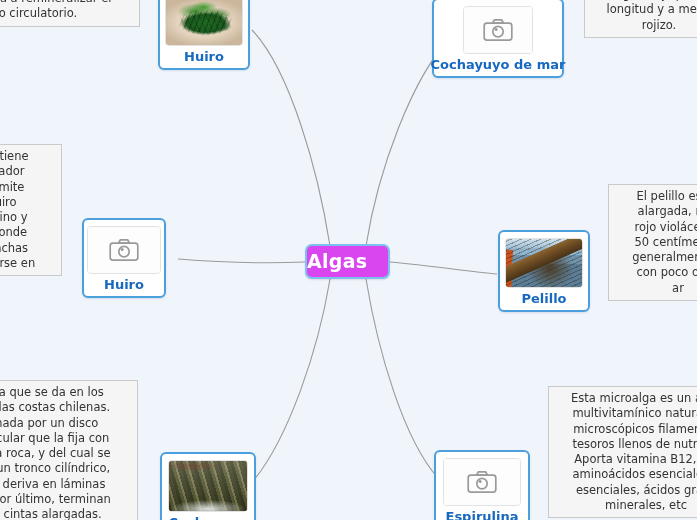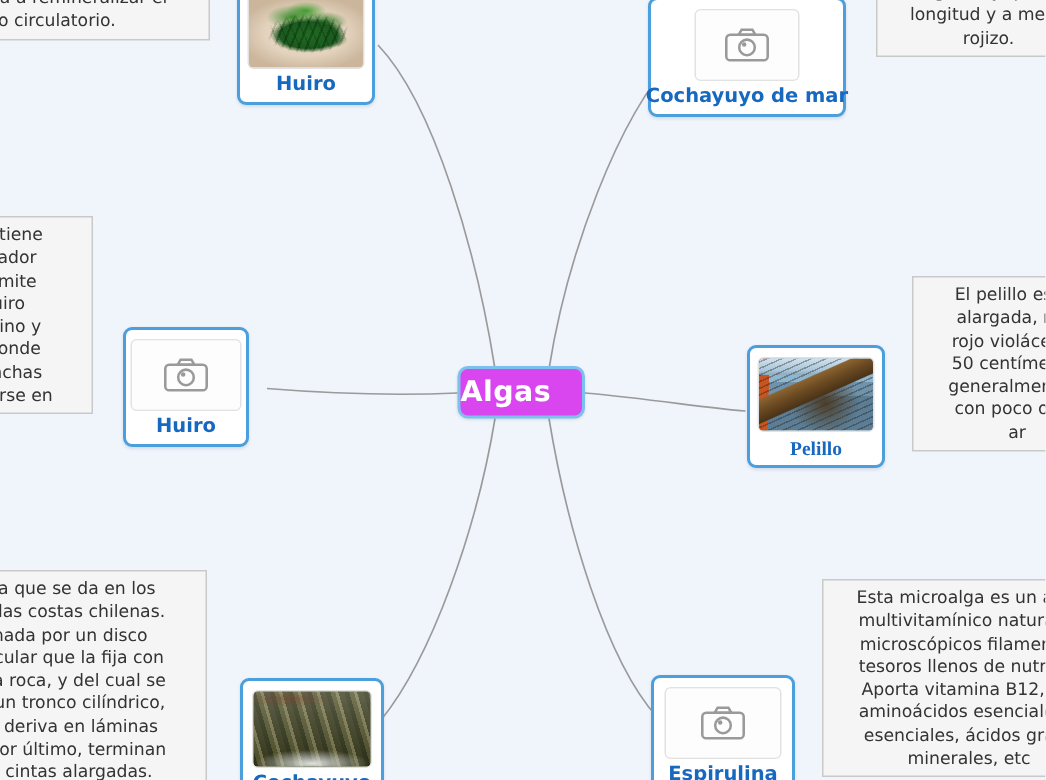--- a/index.html
+++ b/index.html
@@ -220,21 +220,21 @@
           <rect x="1.2" y="5.2" width="27.6" height="17" rx="2.6" fill="none" stroke="#9a9a9a" stroke-width="1.7"></rect>
           <path d="M9.4 5.2 L11.4 1.8 H18.6 L20.6 5.2 Z" fill="none" stroke="#9a9a9a" stroke-width="1.7"></path>
           <circle cx="15" cy="13.6" r="5.2" fill="none" stroke="#9a9a9a" stroke-width="1.7"></circle>
           <circle cx="13.1" cy="11.6" r="1.5" fill="#9a9a9a"></circle>
         </svg>
       </div>
     </div>
     <div class="node-label">Huiro</div>
   </div>
 
-  <div class="topic-node" style="left:498px; top:230px; width:92px;font-family:Liberation Serif, serif;">
+  <div class="topic-node" style="left:498px; top:230px; width:92px;">
     <div class="thumb" style="width:78px; height:50px;">
       <div class="photo photo-pelillo"></div>
     </div>
     <div class="node-label">Pelillo</div>
   </div>
 
   <div class="topic-node" style="left:160px; top:452px; width:96px;">
     <div class="thumb" style="width:80px; height:52px;">
       <div class="photo photo-cochayuyo"></div>
     </div>

